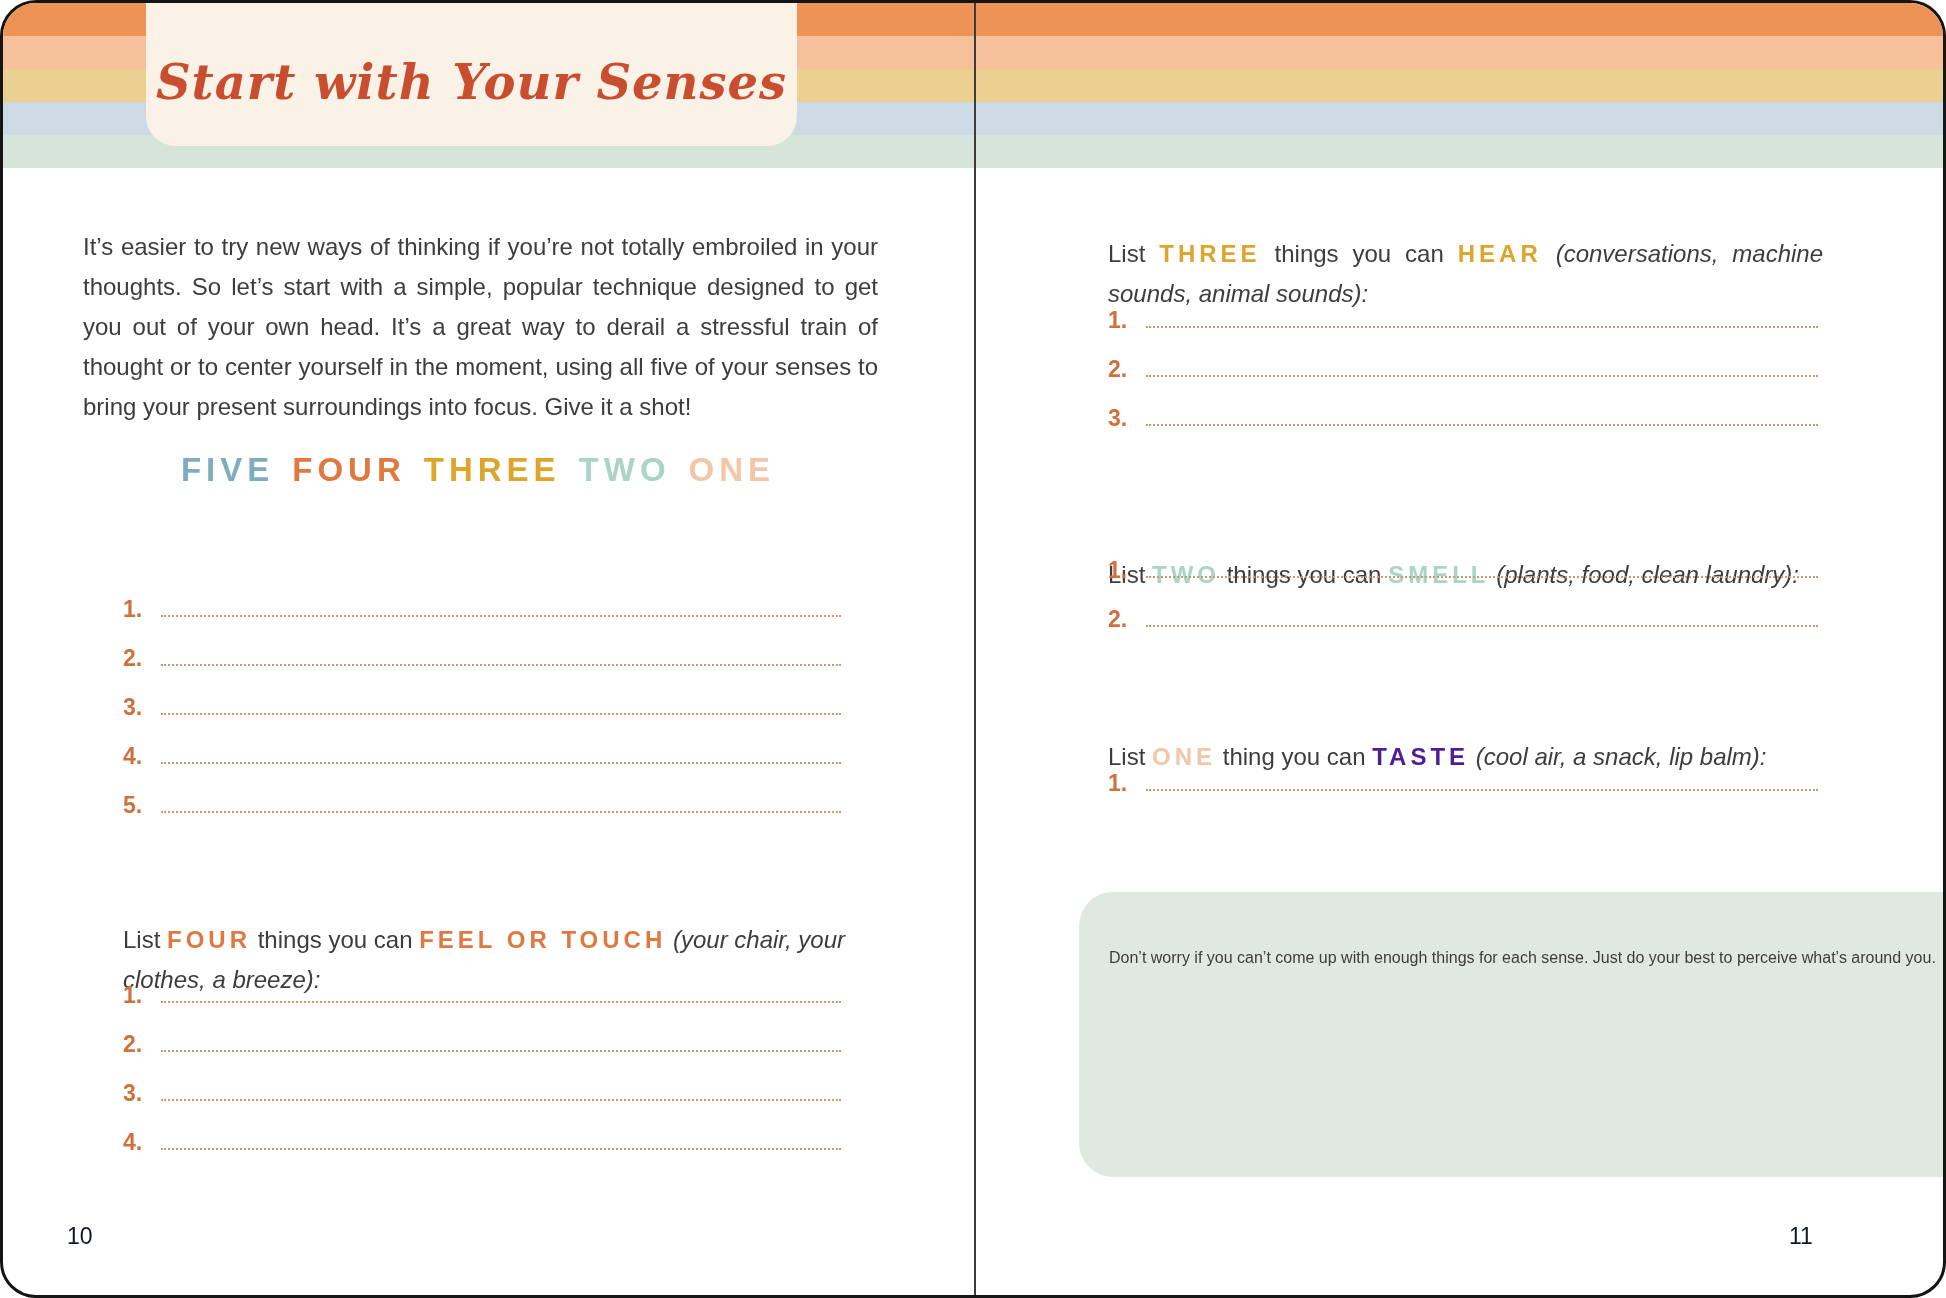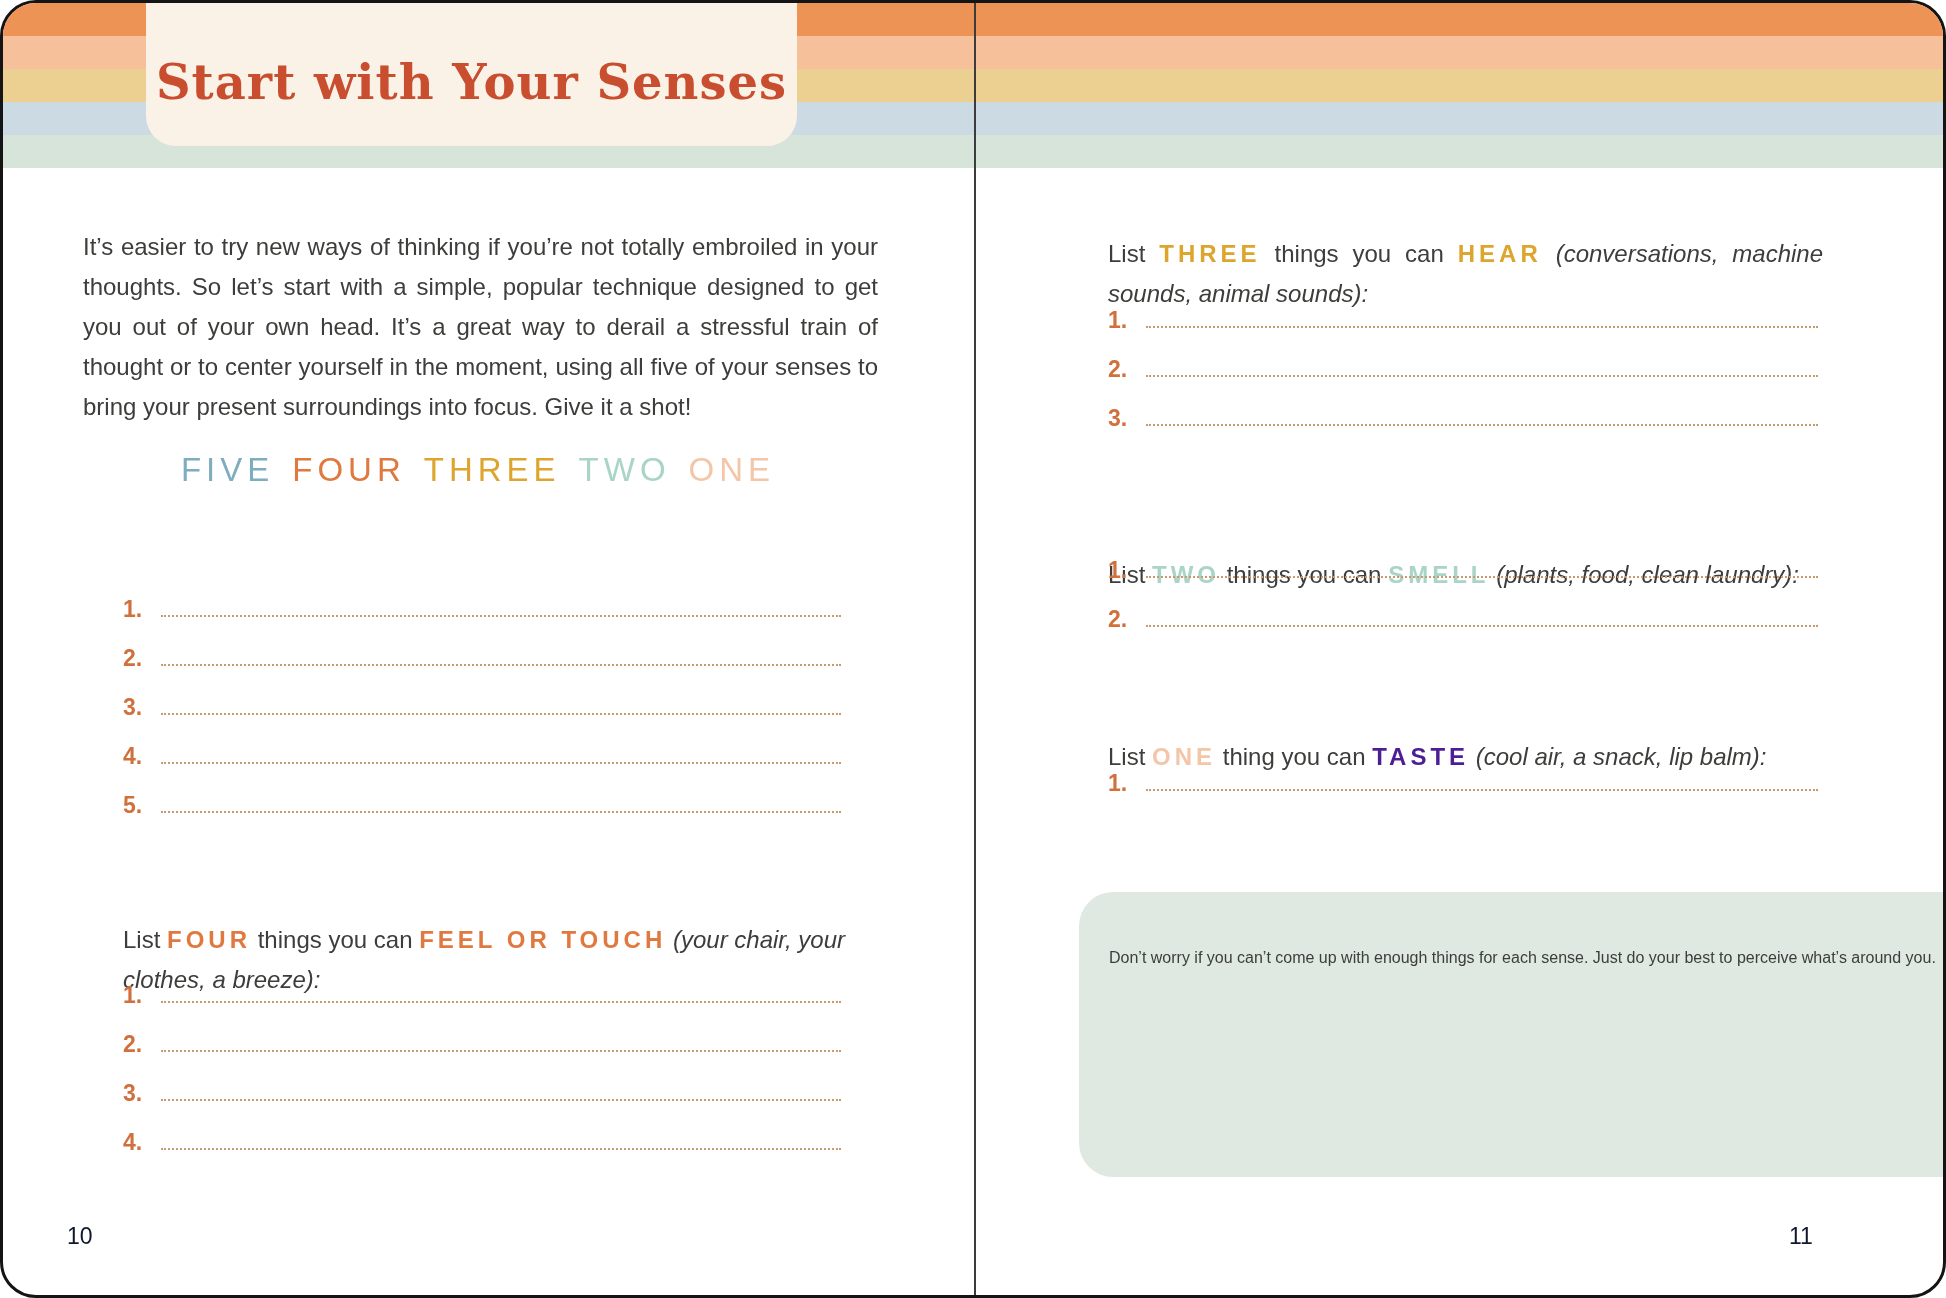--- a/index.html
+++ b/index.html
@@ -18,27 +18,27 @@
   .stripe{width:100%;height:33px;}
   .gutter{position:absolute;left:971px;top:0;width:2px;height:100%;background:#3c3c3c;z-index:4;}
   .title-card{
     position:absolute;left:143px;top:0;width:651px;height:143px;
     background:#faf2e6;border-radius:0 0 30px 30px;
     display:flex;align-items:center;justify-content:center;z-index:3;
   }
   .title-card h1{
     margin:0;padding-top:14px;
     font-family:"DejaVu Serif",serif;font-weight:700;
-    font-size:48px;letter-spacing:1px;
+    font-size:48px;letter-spacing:1px;font-style:italic;
   }
   .block{position:absolute;}
   .intro{left:80px;top:200px;width:795px;font-size:24px;line-height:40px;text-align:justify;}
   .senses-heading{
     left:80px;top:448px;width:790px;text-align:center;
-    font-weight:400;font-size:33px;letter-spacing:5px;white-space:nowrap;
+    font-weight:700;font-size:33px;letter-spacing:5px;white-space:nowrap;
   }
   .senses-heading span{margin:0 9px;}
   .prompt{font-size:24px;line-height:40px;}
   .kw{font-weight:700;letter-spacing:4px;}
   .ex{font-style:italic;}
   .prompt-see{left:120px;top:534px;width:725px;}
   .lines-see{left:120px;top:572px;width:718px;}
   .prompt-feel{left:120px;top:893px;width:725px;}
   .lines-feel{left:120px;top:958px;width:718px;}
   .prompt-hear{left:1105px;top:207px;width:715px;text-align:justify;}

